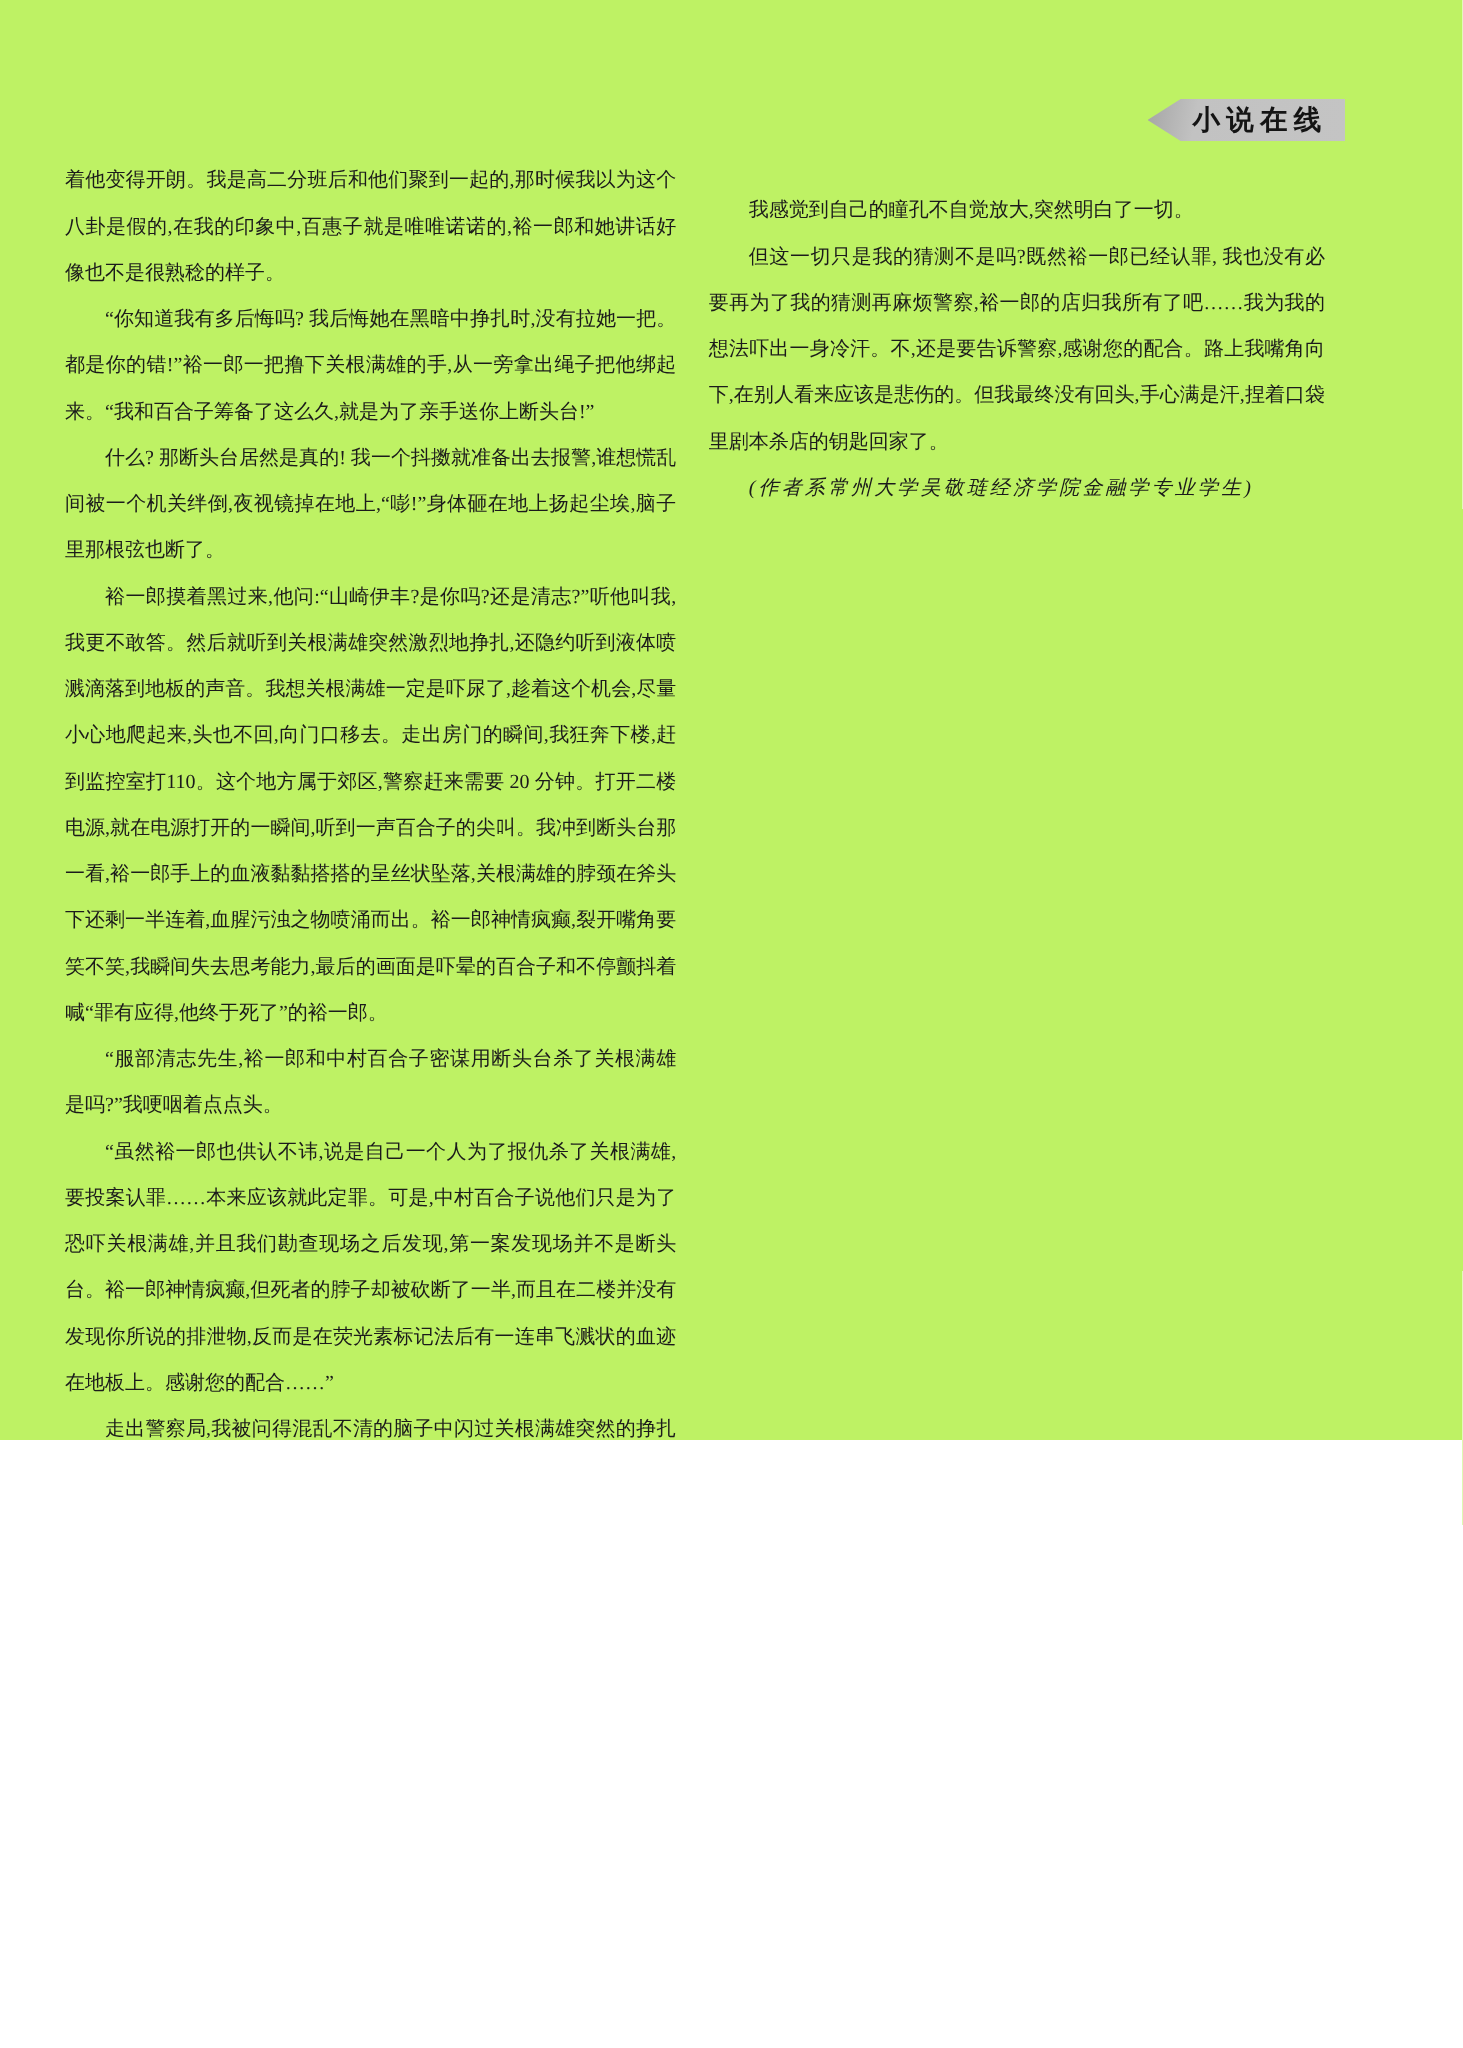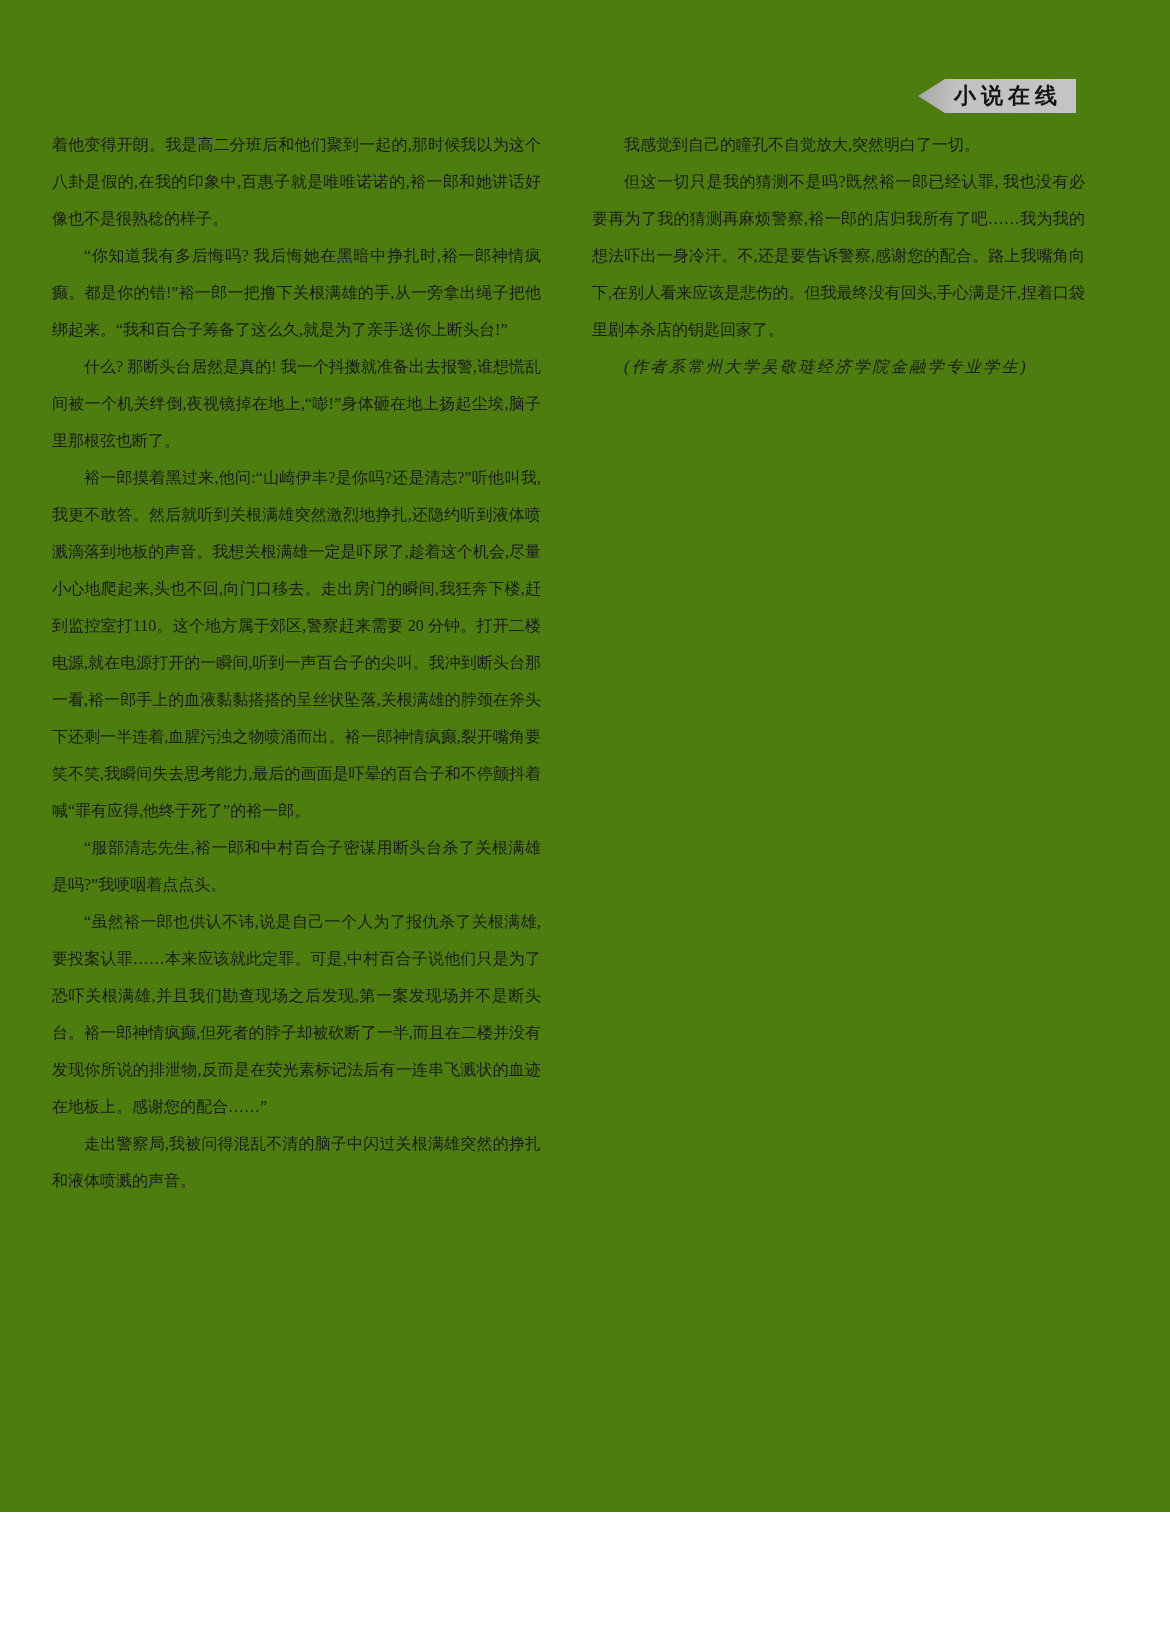--- a/index.html
+++ b/index.html
@@ -1,20 +1,20 @@
 <!DOCTYPE html>
 <html lang="zh"><head>
 <meta charset="utf-8">
 <style>
   html, body { margin: 0; padding: 0; background: #ffffff; }
   .page {
     position: relative;
     width: 1170px;
-    height: 1512px;
-    background: #4d7c0f;
+    height: 1152px;
+    background: #bef264;
     overflow: hidden;
     font-family: "Liberation Serif", "DejaVu Serif", serif;
     color: #1b1b1b;
   }
 
   
   .badge {
     position: absolute;
     left: 918px;
     top: 79px;
@@ -40,21 +40,21 @@
 
   
   .column {
     position: absolute;
     top: 126px;
     font-size: 16px;
     line-height: 37px;
     text-align: justify;
   }
   .column-left  { left: 52px;  width: 489px; }
-  .column-right { left: 592px; width: 493px; }
+  .column-right { left: 567px; width: 493px; margin-top: 24px; }
   .column p { margin: 0; padding: 0; }
   .column p.indent { text-indent: 2em; }
   .column p.author { font-style: italic; letter-spacing: 2.5px; }
 
   
   .footer-rule {
     position: absolute;
     left: 51px;
     top: 1591px;
     width: 979px;
@@ -83,21 +83,21 @@
 <body>
 
 <div class="page">
 
   <div class="badge">
     <span class="badge-label">小说在线</span>
   </div>
 
   <div class="column column-left">
       <p class="">着他变得开朗。我是高二分班后和他们聚到一起的,那时候我以为这个八卦是假的,在我的印象中,百惠子就是唯唯诺诺的,裕一郎和她讲话好像也不是很熟稔的样子。</p>
-      <p class="indent">“你知道我有多后悔吗? 我后悔她在黑暗中挣扎时,裕一郎神情疯癫。都是你的错!”裕一郎一把撸下关根满雄的手,从一旁拿出绳子把他绑起来。“我和百合子筹备了这么久,就是为了亲手送你上断头台!”</p>
+      <p class="indent">“你知道我有多后悔吗? 我后悔她在黑暗中挣扎时,没有拉她一把。都是你的错!”裕一郎一把撸下关根满雄的手,从一旁拿出绳子把他绑起来。“我和百合子筹备了这么久,就是为了亲手送你上断头台!”</p>
       <p class="indent">什么? 那断头台居然是真的! 我一个抖擞就准备出去报警,谁想慌乱间被一个机关绊倒,夜视镜掉在地上,“嘭!”身体砸在地上扬起尘埃,脑子里那根弦也断了。</p>
       <p class="indent">裕一郎摸着黑过来,他问:“山崎伊丰?是你吗?还是清志?”听他叫我,我更不敢答。然后就听到关根满雄突然激烈地挣扎,还隐约听到液体喷溅滴落到地板的声音。我想关根满雄一定是吓尿了,趁着这个机会,尽量小心地爬起来,头也不回,向门口移去。走出房门的瞬间,我狂奔下楼,赶到监控室打110。这个地方属于郊区,警察赶来需要 20 分钟。打开二楼电源,就在电源打开的一瞬间,听到一声百合子的尖叫。我冲到断头台那一看,裕一郎手上的血液黏黏搭搭的呈丝状坠落,关根满雄的脖颈在斧头下还剩一半连着,血腥污浊之物喷涌而出。裕一郎神情疯癫,裂开嘴角要笑不笑,我瞬间失去思考能力,最后的画面是吓晕的百合子和不停颤抖着喊“罪有应得,他终于死了”的裕一郎。</p>
       <p class="indent">“服部清志先生,裕一郎和中村百合子密谋用断头台杀了关根满雄是吗?”我哽咽着点点头。</p>
       <p class="indent">“虽然裕一郎也供认不讳,说是自己一个人为了报仇杀了关根满雄,要投案认罪……本来应该就此定罪。可是,中村百合子说他们只是为了恐吓关根满雄,并且我们勘查现场之后发现,第一案发现场并不是断头台。裕一郎神情疯癫,但死者的脖子却被砍断了一半,而且在二楼并没有发现你所说的排泄物,反而是在荧光素标记法后有一连串飞溅状的血迹在地板上。感谢您的配合……”</p>
       <p class="indent">走出警察局,我被问得混乱不清的脑子中闪过关根满雄突然的挣扎和液体喷溅的声音。</p>
     </div>
 
   <div class="column column-right">
       <p class="indent">我感觉到自己的瞳孔不自觉放大,突然明白了一切。</p>
       <p class="indent">但这一切只是我的猜测不是吗?既然裕一郎已经认罪, 我也没有必要再为了我的猜测再麻烦警察,裕一郎的店归我所有了吧……我为我的想法吓出一身冷汗。不,还是要告诉警察,感谢您的配合。路上我嘴角向下,在别人看来应该是悲伤的。但我最终没有回头,手心满是汗,捏着口袋里剧本杀店的钥匙回家了。</p>

